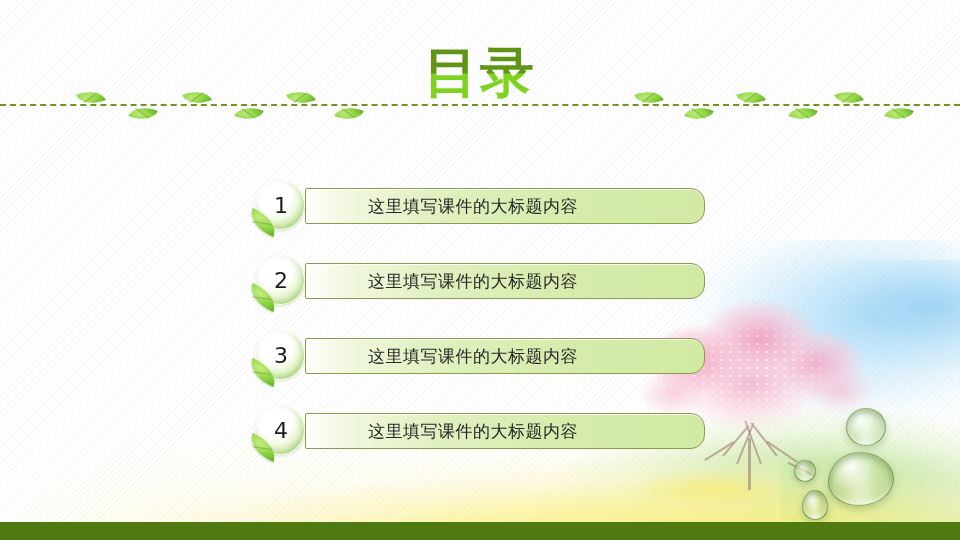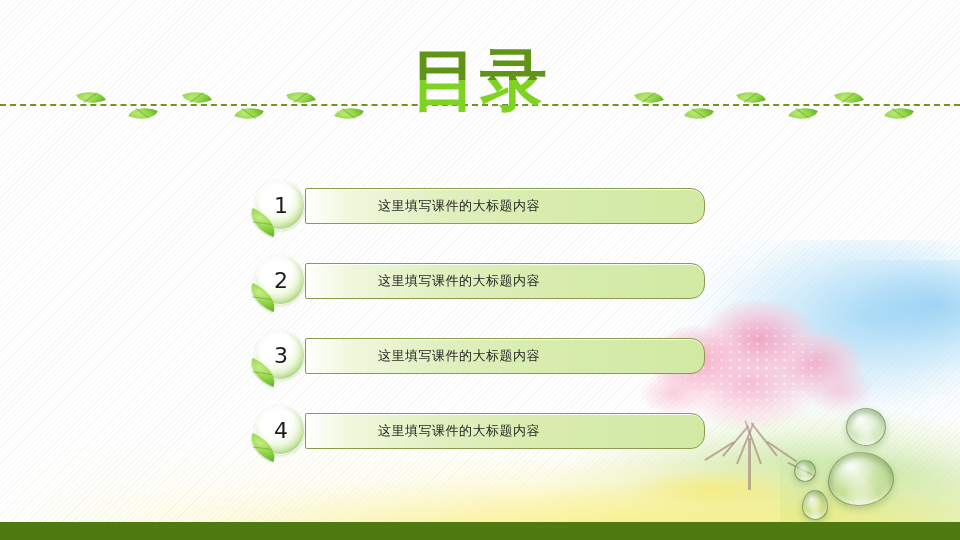--- a/index.html
+++ b/index.html
@@ -185,21 +185,21 @@
   
   .title-wrap {
     position: absolute;
     left: 0; right: 0; top: 46px;
     text-align: center;
     z-index: 7;
   }
   .title {
     display: inline-block;
     font-family: Liberation Serif, serif;
-    font-size: 67px;
+    font-size: 54px;
     font-weight: 700;
     line-height: 1.02;
     letter-spacing: 2px;
     background-image: linear-gradient(to bottom, #5f9416 0%, #5f9416 49.5%, #7ed321 50.5%, #7ed321 100%);
     -webkit-background-clip: text;
     background-clip: text;
     color: transparent;
     -webkit-text-fill-color: transparent;
   }
 
@@ -226,24 +226,24 @@
     background: linear-gradient(to right,
       #ffffff 0%,
       #f1f8de 10%,
       #e0f0bf 34%,
       #d7ecad 62%,
       #d2e9a4 100%);
     box-shadow: inset 0 1px 0 rgba(255,255,255,0.85);
   }
   .toc-bar-label {
     position: absolute;
-    left: 72px;
+    left: 62px;
     top: 50%;
     transform: translateY(-50%);
-    font-size: 13px;
+    font-size: 17px;
     color: #262626;
     white-space: nowrap;
     letter-spacing: 0.5px;
     font-family: Liberation Serif, serif;
   }
   .toc-badge {
     position: absolute;
     left: 255px;
     top: 0;
     width: 50px;

